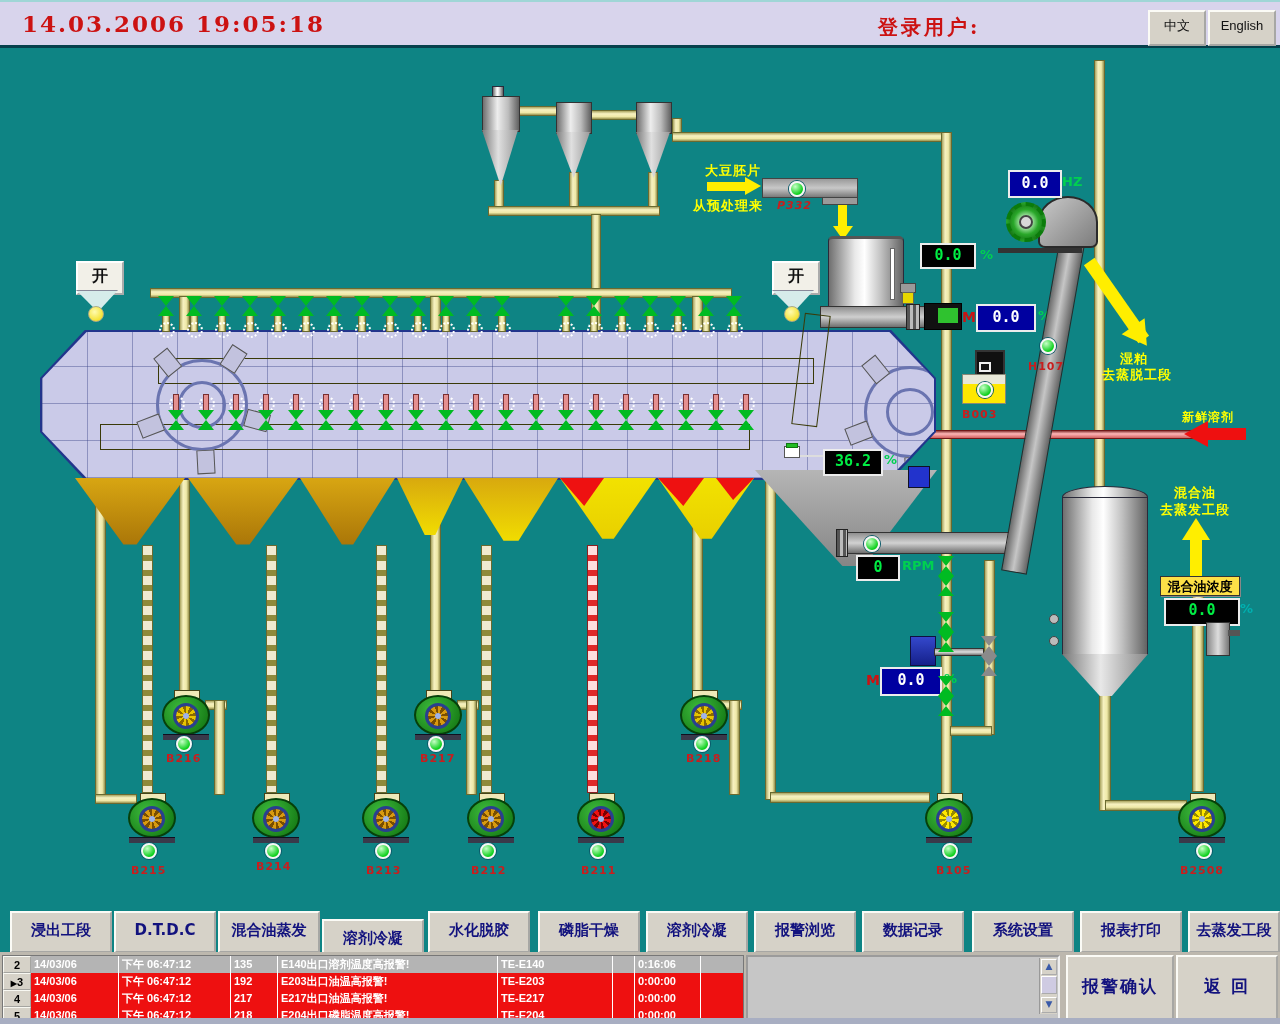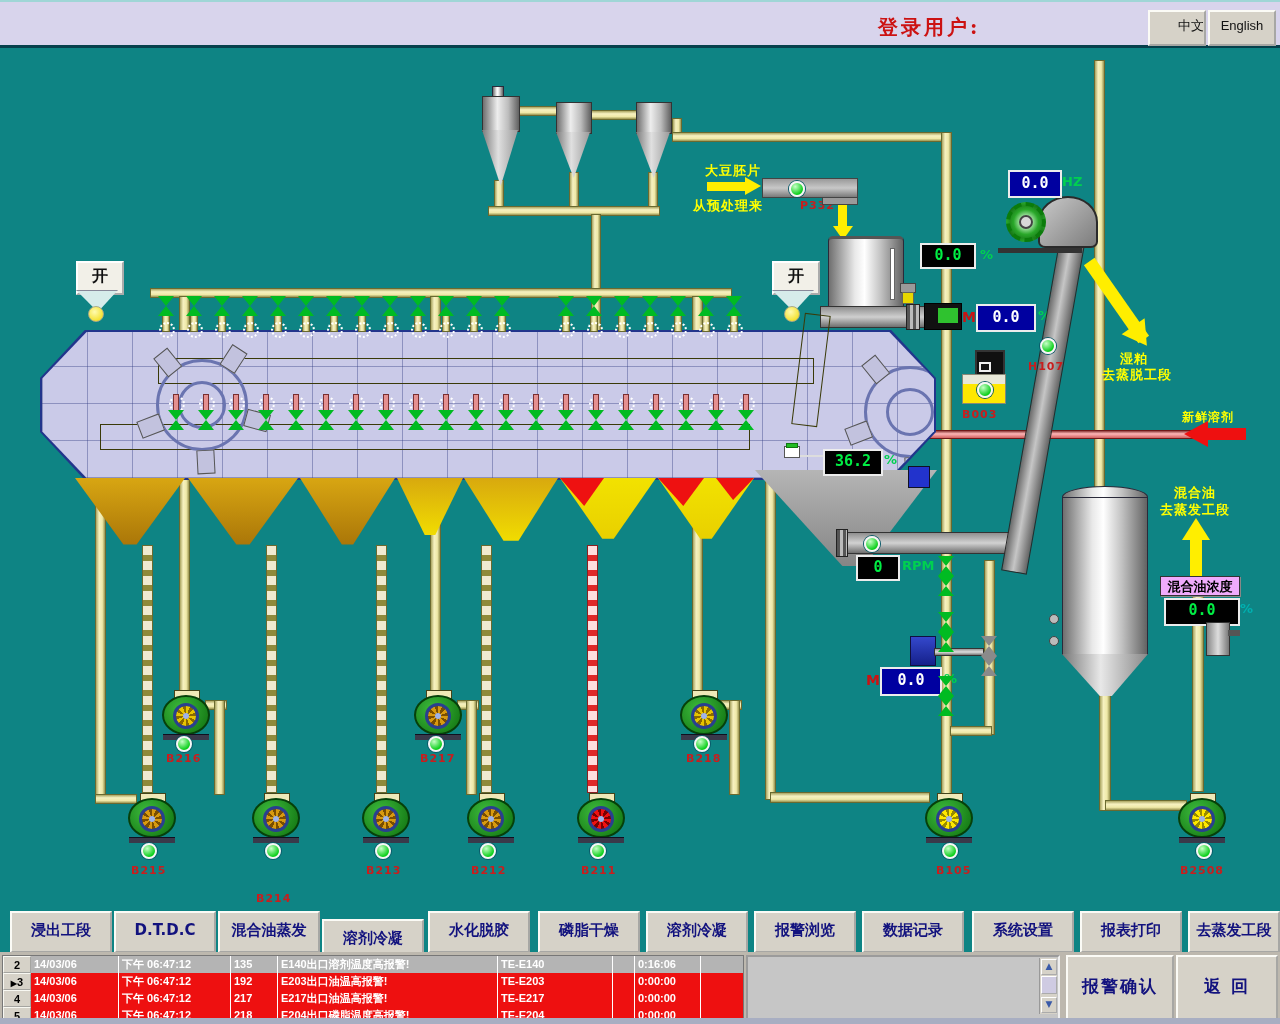--- a/index.html
+++ b/index.html
@@ -84,22 +84,23 @@
   .fbtn{position:absolute;top:955px;height:62px;background:#d6d2c8;border:2px outset #fbfbf6;
         color:#12127e;font:bold 17px "DejaVu Sans",sans-serif;text-align:center;cursor:pointer;letter-spacing:2px;}
   #bstrip{position:absolute;left:0;top:1018px;width:1280px;height:6px;background:#a8aec2;}
 </style>
 </head>
 <body>
 
 <div id="page">
 
   <div id="hdr">
+    <div id="dt">14.03.2006  19:05:18</div>
     <div id="login">登录用户:</div>
-    <div class="langbtn" style="left:1148px;width:54px;text-align:right;">中文</div>
+    <div class="langbtn" style="left:1148px;width:54px;">中文</div>
     <div class="langbtn" style="left:1208px;width:64px;">English</div>
   </div>
 
   <div class="pipe" style="left:515px;top:106px;width:52px;height:10px;"></div>
   <div class="pipe" style="left:590px;top:110px;width:52px;height:10px;"></div>
   <div class="pipev" style="left:494px;top:180px;width:10px;height:30px;"></div>
   <div class="pipev" style="left:569px;top:172px;width:10px;height:38px;"></div>
   <div class="pipev" style="left:648px;top:172px;width:10px;height:38px;"></div>
   <div class="pipe" style="left:488px;top:206px;width:172px;height:10px;"></div>
   <div class="pipev" style="left:591px;top:214px;width:10px;height:220px;"></div>
@@ -141,21 +142,21 @@
   <div class="cyccone" style="left:482px;top:130px;width:36px;height:56px;"></div>
   <div class="cycbody" style="left:556px;top:102px;width:34px;height:30px;"></div>
   <div class="cyccone" style="left:556px;top:132px;width:34px;height:46px;"></div>
   <div class="cycbody" style="left:636px;top:102px;width:34px;height:30px;"></div>
   <div class="cyccone" style="left:636px;top:132px;width:34px;height:46px;"></div>
 
   <div class="ytext" style="left:705px;top:162px;">大豆胚片</div>
   <div class="abs" style="left:707px;top:182px;width:38px;height:9px;background:#ffee00;"></div>
   <div class="abs" style="left:745px;top:177px;border-top:9px solid transparent;border-bottom:9px solid transparent;border-left:16px solid #ffee00;"></div>
   <div class="ytext" style="left:693px;top:197px;">从预处理来</div>
-  <div class="ptag" style="left:800px;top:199px;">P332</div>
+  <div class="ptag" style="left:777px;top:199px;font-style:italic;">P332</div>
   <div class="abs" style="left:762px;top:178px;width:96px;height:20px;background:linear-gradient(180deg,#9a9a9a,#c8c8c8,#7a7a7a);border:1px solid #444;"></div>
   <div class="gdot" style="left:789px;top:181px;"></div>
   <div class="abs" style="left:822px;top:197px;width:36px;height:8px;background:#9a9a9a;border:1px solid #444;"></div>
   <div class="abs" style="left:838px;top:205px;width:9px;height:22px;background:#ffee00;"></div>
   <div class="abs" style="left:833px;top:226px;border-left:10px solid transparent;border-right:10px solid transparent;border-top:14px solid #ffee00;"></div>
 
   <div class="abs silver" style="left:828px;top:236px;width:76px;height:74px;border-radius:5px 5px 0 0;border-top:3px solid #555;"></div>
   <div class="abs" style="left:890px;top:248px;width:5px;height:52px;background:#fff;border:1px solid #666;"></div>
   <div class="abs" style="left:900px;top:283px;width:16px;height:10px;background:#9a9a9a;border:1px solid #444;"></div>
   <div class="abs" style="left:902px;top:292px;width:12px;height:12px;background:#e8d800;border:1px solid #665;"></div>
@@ -266,21 +267,21 @@
   <div class="abs silver" style="left:1062px;top:486px;width:86px;height:22px;border-radius:50%;"></div>
   <div class="abs silver" style="left:1062px;top:497px;width:86px;height:158px;"></div>
   <div class="abs" style="left:1062px;top:654px;width:86px;height:42px;background:linear-gradient(90deg,#777,#e8e8e8 45%,#888);clip-path:polygon(0 0,100% 0,58% 100%,44% 100%);"></div>
   <div class="abs" style="left:1049px;top:614px;width:10px;height:10px;border-radius:50%;background:#bbb;border:1px solid #444;"></div>
   <div class="abs" style="left:1049px;top:636px;width:10px;height:10px;border-radius:50%;background:#bbb;border:1px solid #444;"></div>
 
   <div class="ytext" style="left:1174px;top:484px;">混合油</div>
   <div class="ytext" style="left:1160px;top:501px;">去蒸发工段</div>
   <div class="abs" style="left:1182px;top:518px;border-left:14px solid transparent;border-right:14px solid transparent;border-bottom:22px solid #ffee00;"></div>
   <div class="abs" style="left:1190px;top:538px;width:12px;height:40px;background:#ffee00;"></div>
-  <div class="abs" style="left:1160px;top:576px;width:80px;height:20px;background:#f0abfc;border:1px solid #333;box-shadow:1px 1px 0 #888;
+  <div class="abs" style="left:1160px;top:576px;width:80px;height:20px;background:#fde047;border:1px solid #333;box-shadow:1px 1px 0 #888;
        color:#000;font:bold 13px 'DejaVu Sans',sans-serif;text-align:center;line-height:19px;">混合油浓度</div>
   <div class="dblack" style="left:1164px;top:598px;width:72px;height:24px;line-height:21px;">0.0</div>
   <div class="unit" style="left:1240px;top:601px;color:#00b0b0;">%</div>
   <div class="abs" style="left:1206px;top:622px;width:24px;height:34px;background:linear-gradient(90deg,#888,#ddd,#777);border:1px solid #333;"></div>
   <div class="abs" style="left:1228px;top:630px;width:12px;height:6px;background:#555;"></div>
 
   <div class="pump" style="left:162px;top:690px;--imp:#e8c400;--impd:#8a6a00;">
       <i class="pf"></i>
       <i class="pb"></i>
       <i class="pi"></i>
@@ -359,21 +360,21 @@
   <div class="gdot" style="left:375px;top:843px;"></div>
   <div class="gdot" style="left:480px;top:843px;"></div>
   <div class="gdot" style="left:590px;top:843px;"></div>
   <div class="gdot" style="left:942px;top:843px;"></div>
   <div class="gdot" style="left:1196px;top:843px;"></div>
 
   <div class="ptag" style="left:166px;top:752px;">B216</div>
   <div class="ptag" style="left:420px;top:752px;">B217</div>
   <div class="ptag" style="left:686px;top:752px;">B218</div>
   <div class="ptag" style="left:131px;top:864px;">B215</div>
-  <div class="ptag" style="left:256px;top:892px;">B214</div>
+  <div class="ptag" style="left:256px;top:860px;">B214</div>
   <div class="ptag" style="left:366px;top:864px;">B213</div>
   <div class="ptag" style="left:471px;top:864px;">B212</div>
   <div class="ptag" style="left:581px;top:864px;">B211</div>
   <div class="ptag" style="left:936px;top:864px;">B105</div>
   <div class="ptag" style="left:1180px;top:864px;">B2508</div>
 
   <div id="menustrip"></div>
   <div class="mbtn" style="left:10px;">浸出工段</div>
   <div class="mbtn" style="left:114px;">D.T.D.C</div>
   <div class="mbtn" style="left:218px;">混合油蒸发</div>

